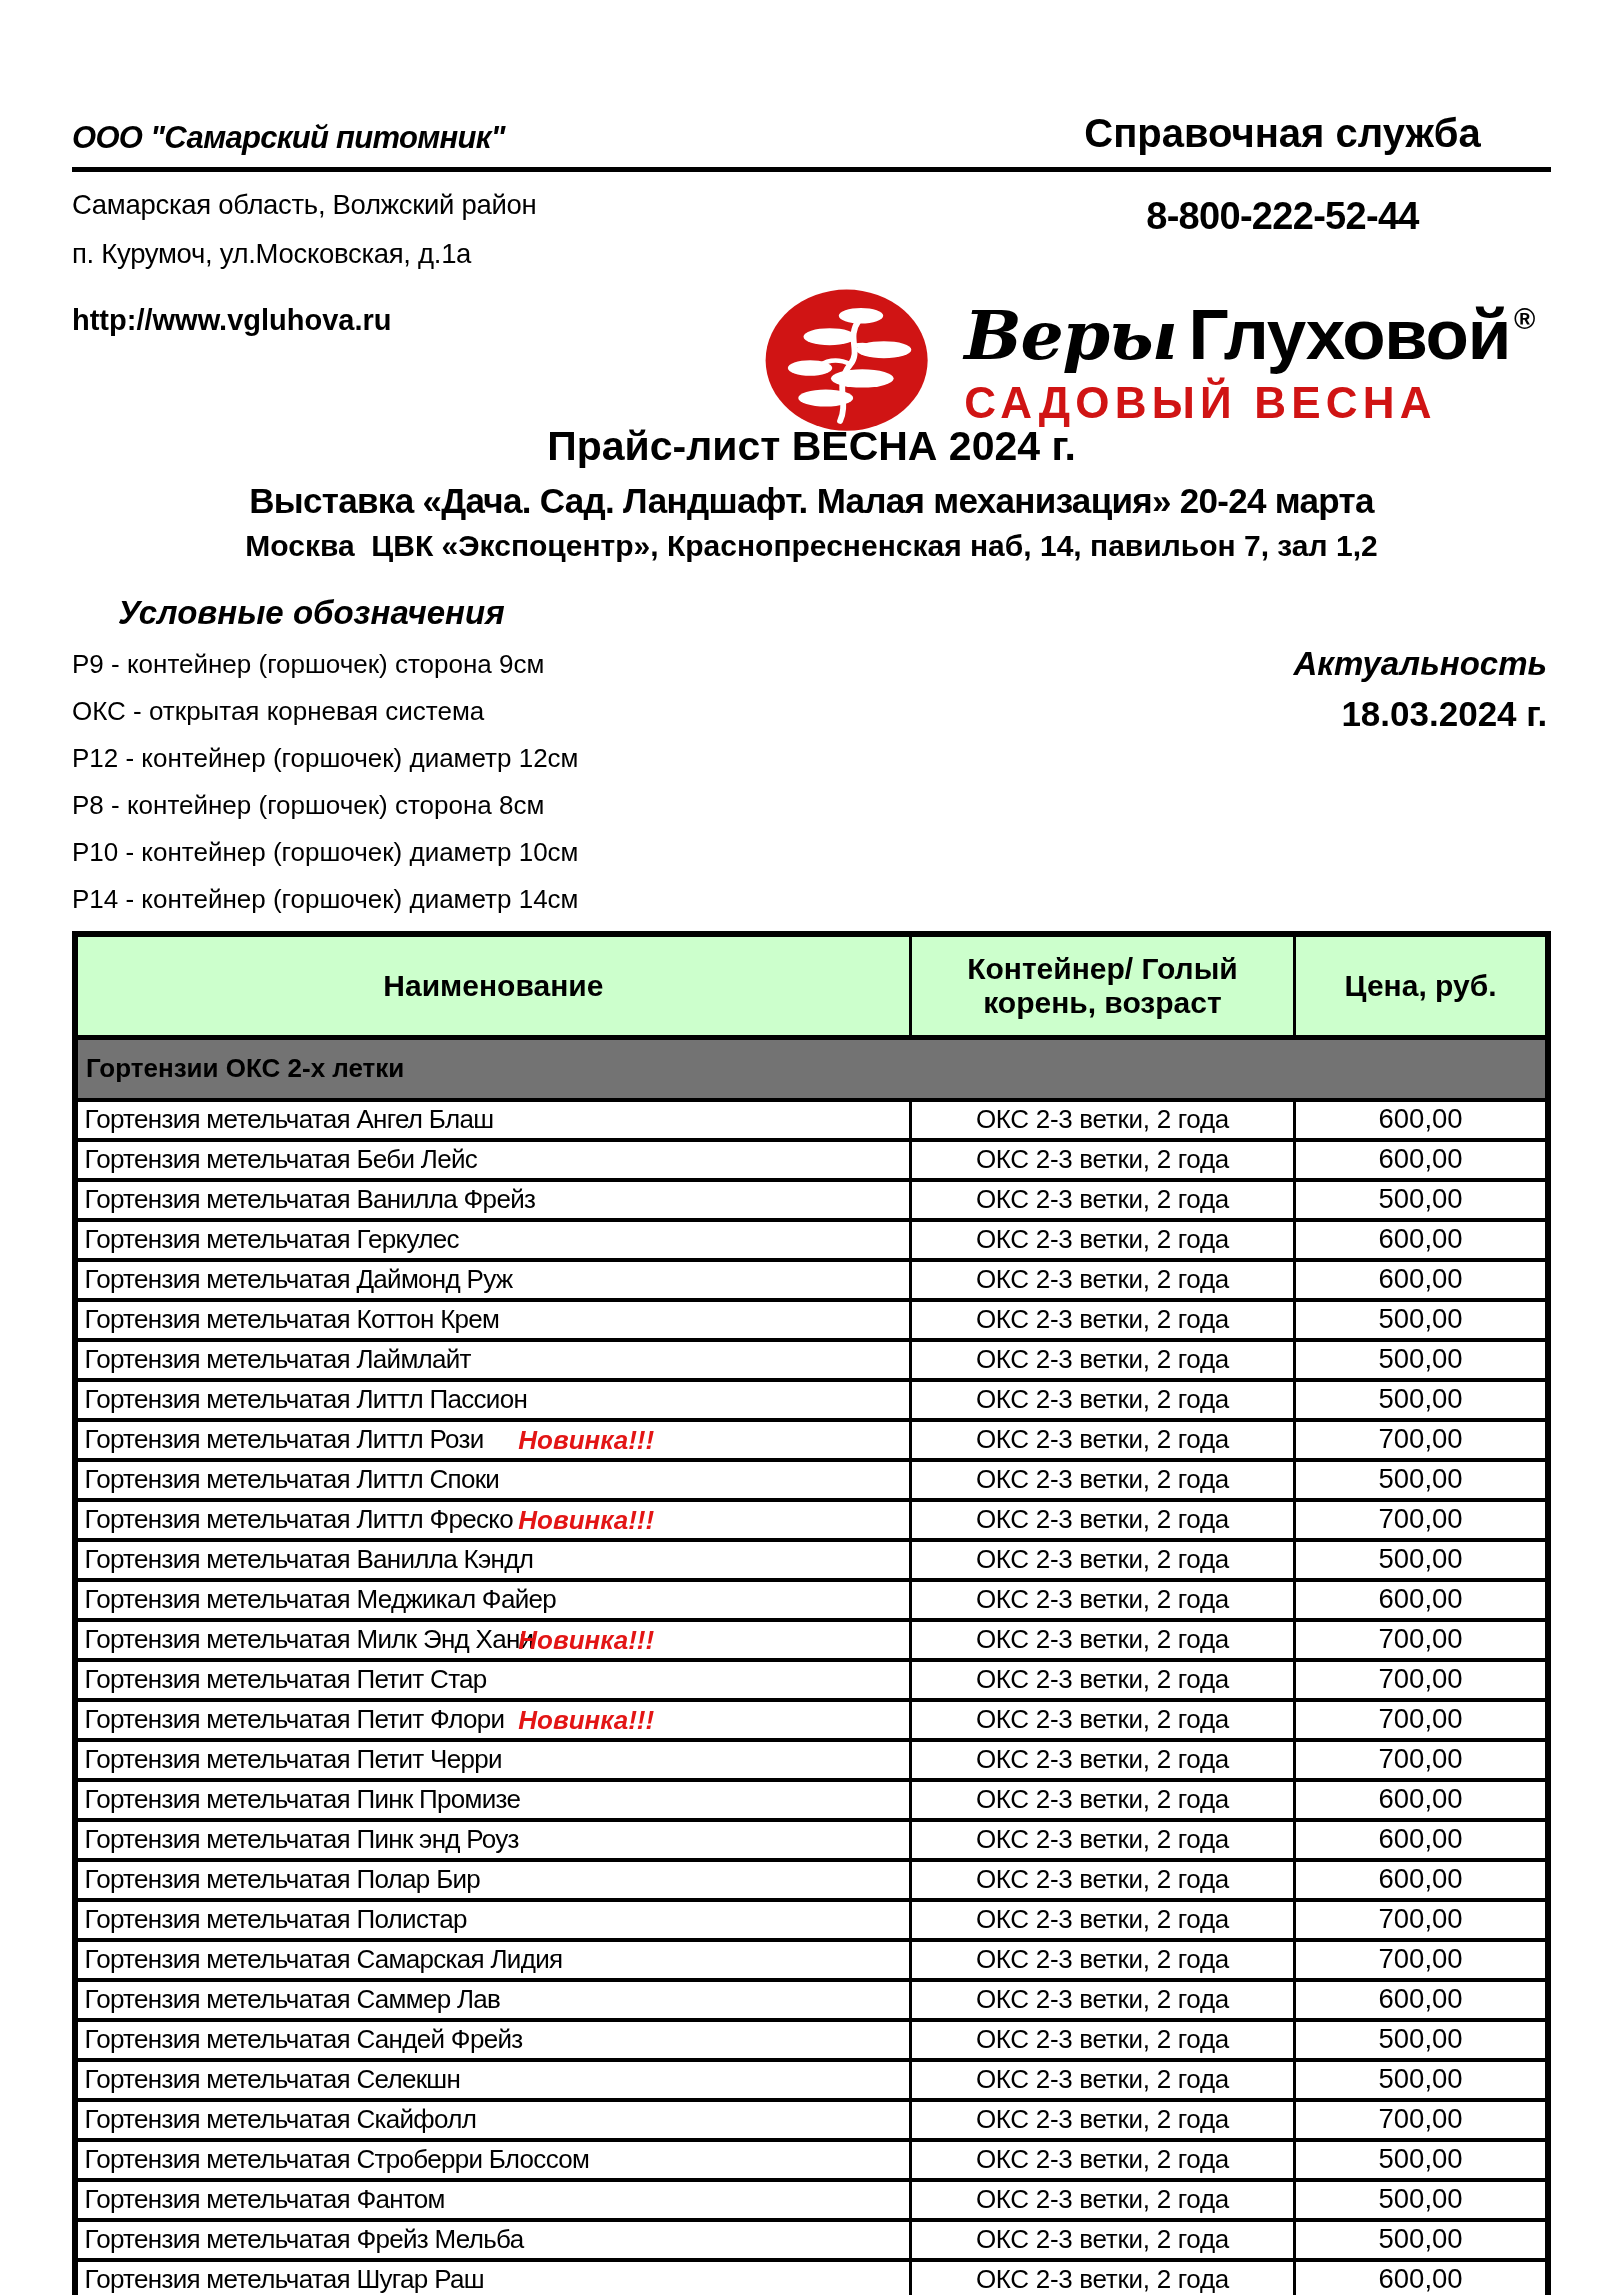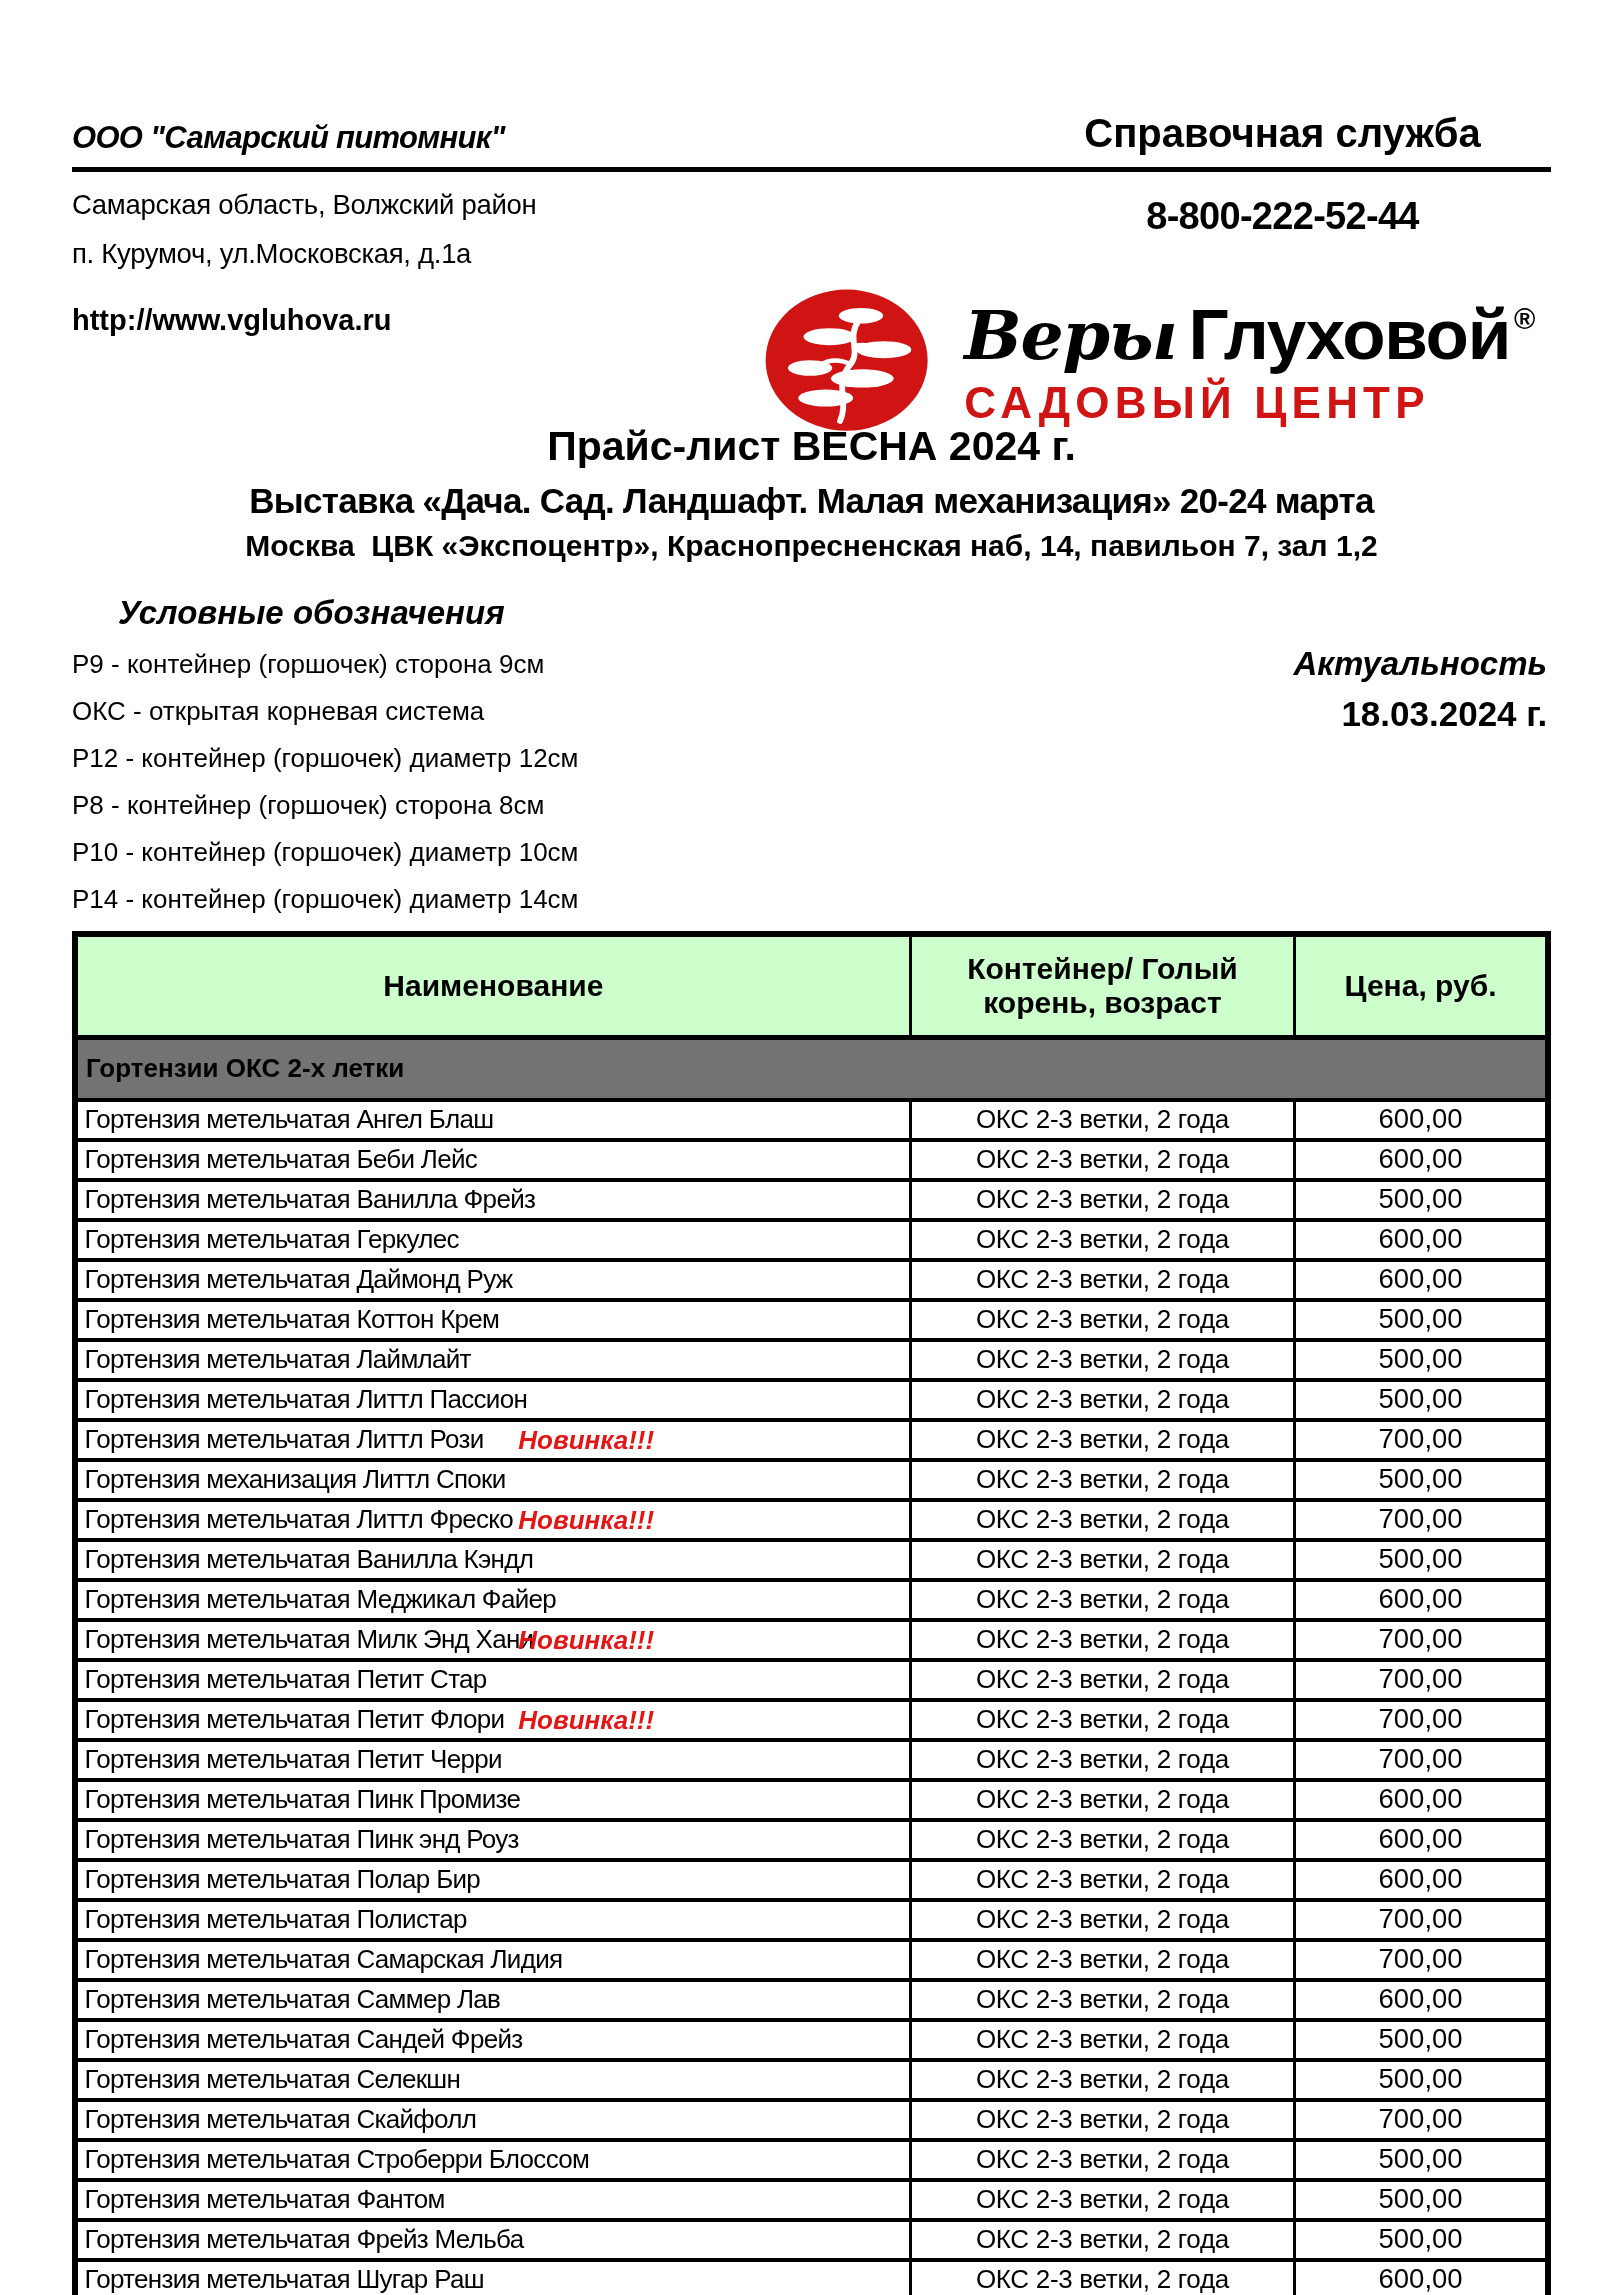--- a/index.html
+++ b/index.html
@@ -93,21 +93,21 @@
           <ellipse cx="72" cy="124" rx="34" ry="12" fill="#ffffff"></ellipse>
           <ellipse cx="152" cy="140" rx="48" ry="14" fill="#ffffff"></ellipse>
           <ellipse cx="96" cy="170" rx="42" ry="13" fill="#ffffff"></ellipse>
         </svg>
         <div class="logo-text">
           <div class="logo-line1">
             <span class="brand-script">Веры</span>
             <span class="brand-name">Глуховой</span>
             <span class="reg-mark">®</span>
           </div>
-          <div class="logo-line2">САДОВЫЙ ЦЕНТР</div>
+          <div class="logo-line2">САДОВЫЙ ВЕСНА</div>
         </div>
       </div>
     </div>
   </div>
 
   <div class="title-block">
     <div class="doc-title">Прайс-лист ВЕСНА 2024 г.</div>
     <div class="doc-subtitle">Выставка «Дача. Сад. Ландшафт. Малая механизация» 20-24 марта</div>
     <div class="doc-venue">Москва&nbsp; ЦВК «Экспоцентр», Краснопресненская наб, 14, павильон 7, зал 1,2</div>
   </div>
@@ -186,21 +186,21 @@
           <td class="cell-name"><span>Гортензия метельчатая Литтл Пассион</span></td>
           <td class="cell-cont">ОКС 2-3 ветки, 2 года</td>
           <td class="cell-price">500,00</td>
         </tr>
         <tr class="data-row">
           <td class="cell-name"><span>Гортензия метельчатая Литтл Рози</span><span class="new-label">Новинка!!!</span></td>
           <td class="cell-cont">ОКС 2-3 ветки, 2 года</td>
           <td class="cell-price">700,00</td>
         </tr>
         <tr class="data-row">
-          <td class="cell-name"><span>Гортензия механизация Литтл Споки</span></td>
+          <td class="cell-name"><span>Гортензия метельчатая Литтл Споки</span></td>
           <td class="cell-cont">ОКС 2-3 ветки, 2 года</td>
           <td class="cell-price">500,00</td>
         </tr>
         <tr class="data-row">
           <td class="cell-name"><span>Гортензия метельчатая Литтл Фреско</span><span class="new-label">Новинка!!!</span></td>
           <td class="cell-cont">ОКС 2-3 ветки, 2 года</td>
           <td class="cell-price">700,00</td>
         </tr>
         <tr class="data-row">
           <td class="cell-name"><span>Гортензия метельчатая Ванилла Кэндл</span></td>

